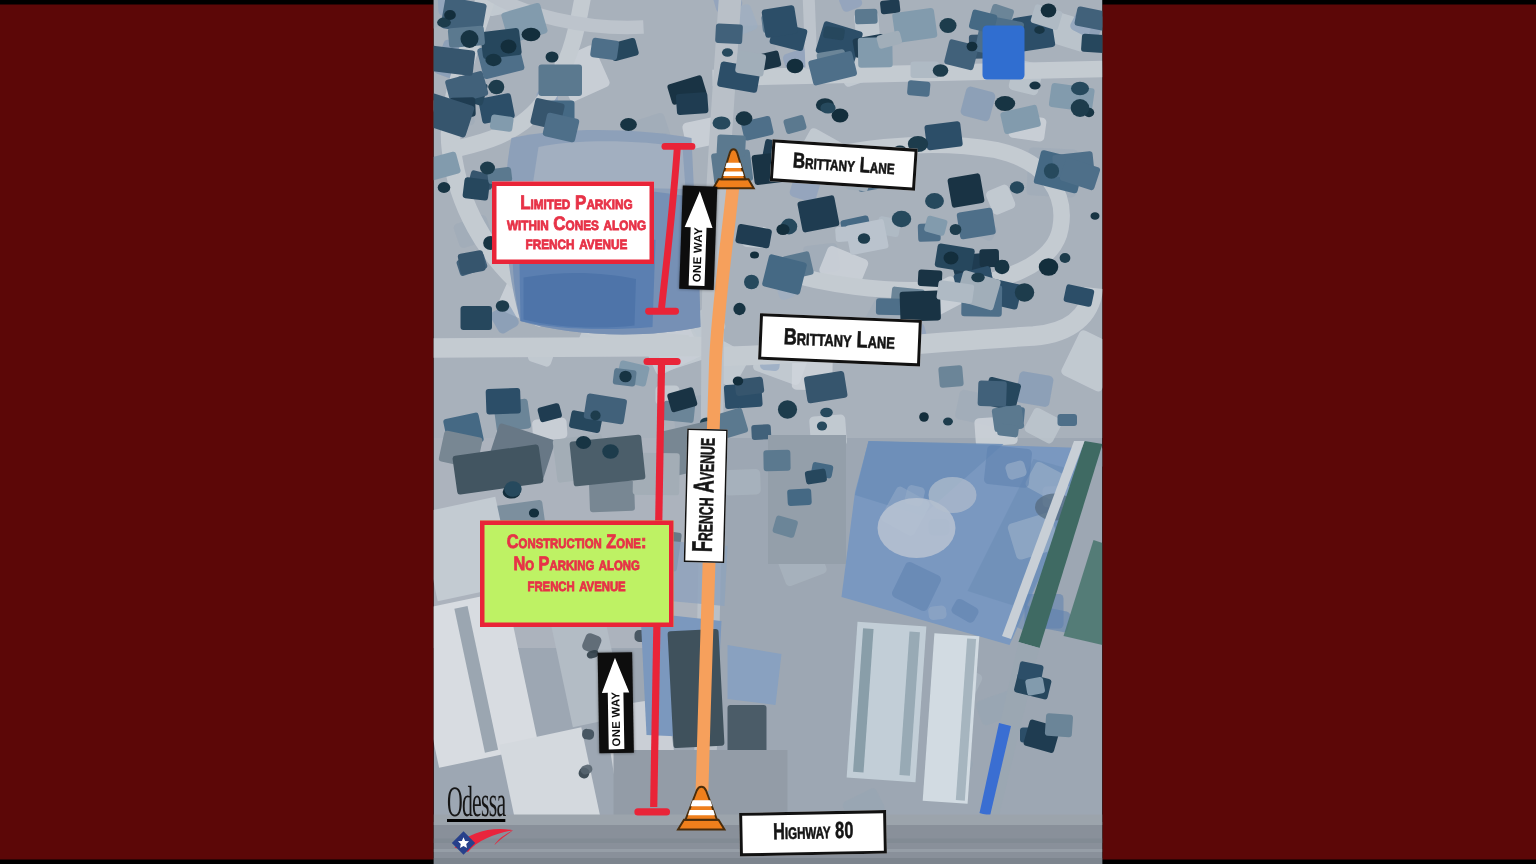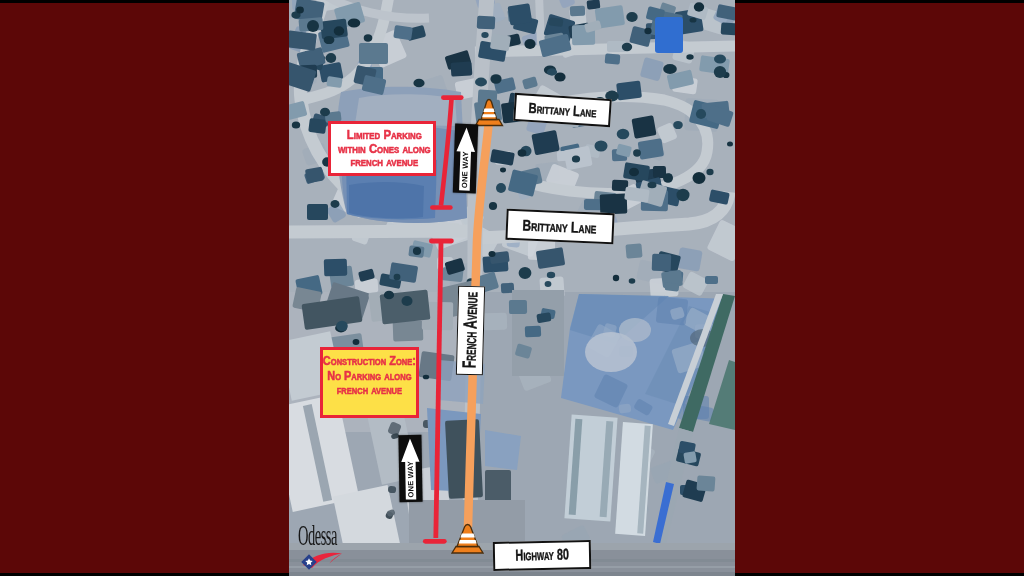--- a/index.html
+++ b/index.html
@@ -501,41 +501,41 @@
 <svg width="23" height="67" viewBox="0 0 22.7 67.1" style="position:absolute;left:0;top:0">
 <path d="M 11.35,3.5 L 20.5,26.84 L 16.570999999999998,26.84 L 16.570999999999998,64.6 L 6.129,64.6 L 6.129,26.84 L 2.2,26.84 Z" fill="#fff"></path>
 <text x="0" y="0" transform="translate(11.35,44.47) rotate(-90)" text-anchor="middle" dominant-baseline="central" font-family="Liberation Sans" font-weight="bold" font-size="7.6" letter-spacing="0.2" fill="#0d0d0d">ONE WAY</text>
 </svg>
     </div>
 
 <div style="position:absolute;left:38.5px;top:120.7px;width:108px;height:55.6px;background:#fff;border:3.4px solid #e92438;display:flex;align-items:center;justify-content:flex-start;">
 <div class="scap red" style="transform:scaleX(0.87);font-size:13px;line-height:13.9px;text-align:center;white-space:nowrap;">Limited Parking<br>within Cones along<br>french avenue</div>
     </div>
 
-<div style="position:absolute;left:30.6px;top:347.1px;width:99px;height:71.1px;background:#fde047;border:3.6px solid #e92438;display:flex;align-items:flex-start;justify-content:center;">
+<div style="position:absolute;left:30.6px;top:347.1px;width:129px;height:71.1px;background:#bef264;border:3.6px solid #e92438;display:flex;align-items:flex-start;justify-content:center;">
 <div class="scap red" style="transform:scaleX(0.84);font-size:13px;line-height:14.6px;text-align:center;white-space:nowrap;margin-top:4px;">Construction Zone:<br>No Parking along<br>french avenue</div>
     </div>
 
 <div style="position:absolute;left:224.5px;top:95.5px;width:97px;height:28px;background:#fff;border:2.2px solid #111;transform:rotate(3.8deg);display:flex;align-items:center;justify-content:center;">
 <div class="scap blk" style="transform:scaleX(0.78);font-size:14.5px;white-space:nowrap;">Brittany Lane</div>
     </div>
 
 <div style="position:absolute;left:217.3px;top:210.7px;width:107.5px;height:31px;background:#fff;border:2.2px solid #111;transform:rotate(2.4deg);display:flex;align-items:center;justify-content:center;">
 <div class="scap blk" style="transform:scaleX(0.78);font-size:15.5px;white-space:nowrap;">Brittany Lane</div>
     </div>
 
 <div style="position:absolute;left:168.3px;top:286.4px;width:26.5px;height:88.5px;background:#fff;border:1.6px solid #111;transform:rotate(1.5deg);display:flex;align-items:center;justify-content:center;">
 <div class="scap blk" style="transform:rotate(-90deg) scaleX(0.63);font-size:19px;white-space:nowrap;">French Avenue</div>
     </div>
 
 <div style="position:absolute;left:203.6px;top:540.5px;width:98px;height:28.5px;background:#fff;border:2px solid #111;transform:rotate(-1.1deg);display:flex;align-items:center;justify-content:center;">
 <div class="scap blk" style="transform:scaleX(0.70);font-size:15.5px;white-space:nowrap;">Highway 80</div>
     </div>
 
-<div style="position:absolute;left:9px;top:521px;width:60px;height:52px;">
+<div style="position:absolute;left:9px;top:521px;width:60px;height:52px;text-decoration:underline;">
 <div style="font-family:'Liberation Serif',serif;font-size:29px;letter-spacing:-1px;color:#161616;transform:scaleX(0.5);transform-origin:left;line-height:28px;">Odessa</div>
 <svg width="50" height="22" viewBox="0 0 50 22" style="position:absolute;left:3px;top:29px">
 <path d="M 2,15 C 12,4 28,1 41,3.5 C 31,5 17,10 11,18 Z" fill="#e9243c"></path>
 <path d="M 41,3.5 C 36,6 31,9.5 28.5,13.5 C 33.5,8.5 38.5,5.5 41,3.5 Z" fill="#e9243c"></path>
 <rect x="2.5" y="6.5" width="11" height="11" fill="#27408b" transform="rotate(45 8 12)"></rect>
 <path d="M 8,8.2 L 9.1,10.6 L 11.7,10.9 L 9.8,12.7 L 10.3,15.3 L 8,14 L 5.7,15.3 L 6.2,12.7 L 4.3,10.9 L 6.9,10.6 Z" fill="#fff"></path>
 </svg>
     </div>
 </div>
 </body></html>

